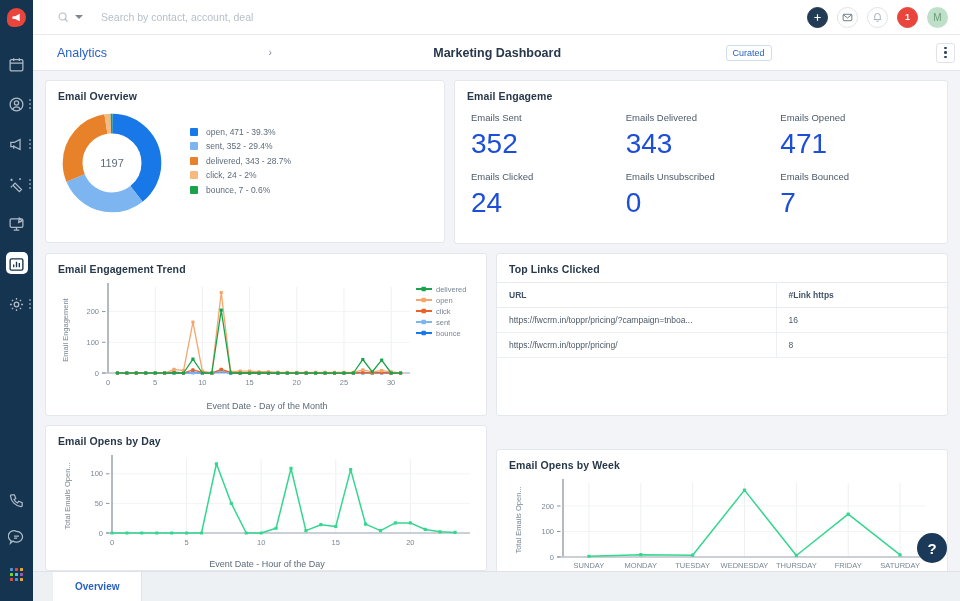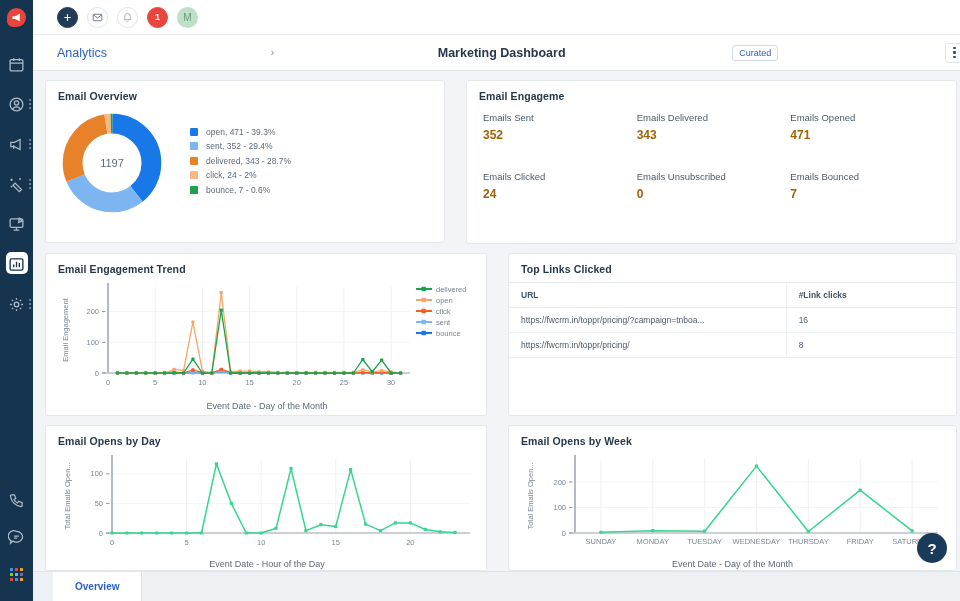--- a/index.html
+++ b/index.html
@@ -99,21 +99,21 @@
     width: 20px; height: 20px; border: 1px solid #d8dde3; border-radius: 3px;
     display: flex; align-items: center; justify-content: center; background: #fff;
   }
   .viewing {
     background: #1b3a59; color: #fff; border-radius: 3px; height: 21px;
     display: flex; align-items: center; gap: 5px; padding: 0 9px; font-size: 10.5px; font-weight: 600;
   }
 
   
   .body-scroll { flex: 1; overflow: hidden; padding: 9px 12px 0 12px; }
-  .row { display: flex; gap: 21px; margin-bottom: 9px; }
+  .row { display: flex; gap: 9px; margin-bottom: 9px; }
   .card {
     background: #fff; border: 1px solid #e4e8ec; border-radius: 3px;
     position: relative; overflow: hidden;
   }
   .card-title {
     font-size: 10.5px; font-weight: 700; color: #27384a;
     padding: 9px 12px 0 12px; letter-spacing: .1px; white-space: nowrap; overflow: hidden;
   }
 
   
@@ -129,27 +129,27 @@
   .legend-sw { width: 8px; height: 8px; border-radius: 1px; margin-right: 8px; display: block; }
   .legend-txt { font-size: 8.5px; color: #5d6b7a; white-space: nowrap; }
 
   
   .c-stats { flex: 1; height: 164px; }
   .stats-grid {
     display: grid; grid-template-columns: repeat(3,1fr); grid-template-rows: 1fr 1fr;
     padding: 10px 12px 12px 16px; height: 140px;
   }
   .stat-label { font-size: 9.5px; color: #4c5a68; margin-bottom: 5px; }
-  .stat-value { font-size: 12px; font-weight: 700; color: #a16207; }
+  .stat-value { font-size: 28px; font-weight: 400; color: #1d4ed8; }
 
   
   .c-trend { width: 442px; height: 163px; }
   .c-links { flex: 1; height: 163px; }
   .c-day { width: 442px; height: 146px; }
-  .c-week { flex: 1; height: 146px; }
+  .c-week { flex: 1; height: 146px; margin-top: 24px; }
 
   .chart-area { position: relative; width: 100%; }
   .axis-xlabel {
     text-align: center; font-size: 9px; color: #5d6b7a; margin-top: 2px;
   }
   .tick { font-size: 7.5px; fill: #7a8794; font-family: "Liberation Sans", sans-serif; }
 
   
   .tbl { width: 100%; border-collapse: collapse; margin-top: 7px; }
   .tbl th {
@@ -286,20 +286,28 @@
             <i style="background:#4a90e2"></i>
             <i style="background:#f5a623"></i>
         </span>
       </div>
     </div>
   </div>
 
   <div class="right">
 
     <div class="topbar">
+      <div class="search-wrap">
+        <svg class="search-ico" viewBox="0 0 24 24" fill="none" stroke="#7b8794" stroke-width="2.2">
+          <circle cx="11" cy="11" r="7"></circle>
+            <path d="M16.5 16.5L21 21"></path>
+        </svg>
+        <span class="caret-down"></span>
+        <input class="search-input" type="text" placeholder="Search by contact, account, deal" style="">
+      </div>
       <div class="top-actions">
         <div class="circle-btn primary">
           <svg viewBox="0 0 24 24" width="11" height="11" stroke="#fff" stroke-width="2.6">
             <path d="M12 5v14M5 12h14"></path>
           </svg>
         </div>
         <div class="circle-btn">
           <svg viewBox="0 0 24 24" width="11" height="11" fill="none" stroke="#5d6b7a" stroke-width="1.9">
             <rect x="2.5" y="5" width="19" height="14" rx="1.6"></rect>
               <path d="M3 6l9 7 9-7"></path>
@@ -611,21 +619,21 @@
             <div class="axis-xlabel" style="width:442px">Event Date - Day of the Month</div>
           </div>
         </div>
 
         <div class="card c-links">
           <div class="card-title">Top Links Clicked</div>
           <table class="tbl">
             <thead>
               <tr>
                 <th>URL</th>
-                <th>#Link clicks</th>
+                <th>#Link https</th>
               </tr>
             </thead>
             <tbody>
               <tr>
                 <td>https://fwcrm.in/toppr/pricing/?campaign=tnboa...</td>
                 <td>16</td>
               </tr>
               <tr>
                 <td>https://fwcrm.in/toppr/pricing/</td>
                 <td>8</td>

